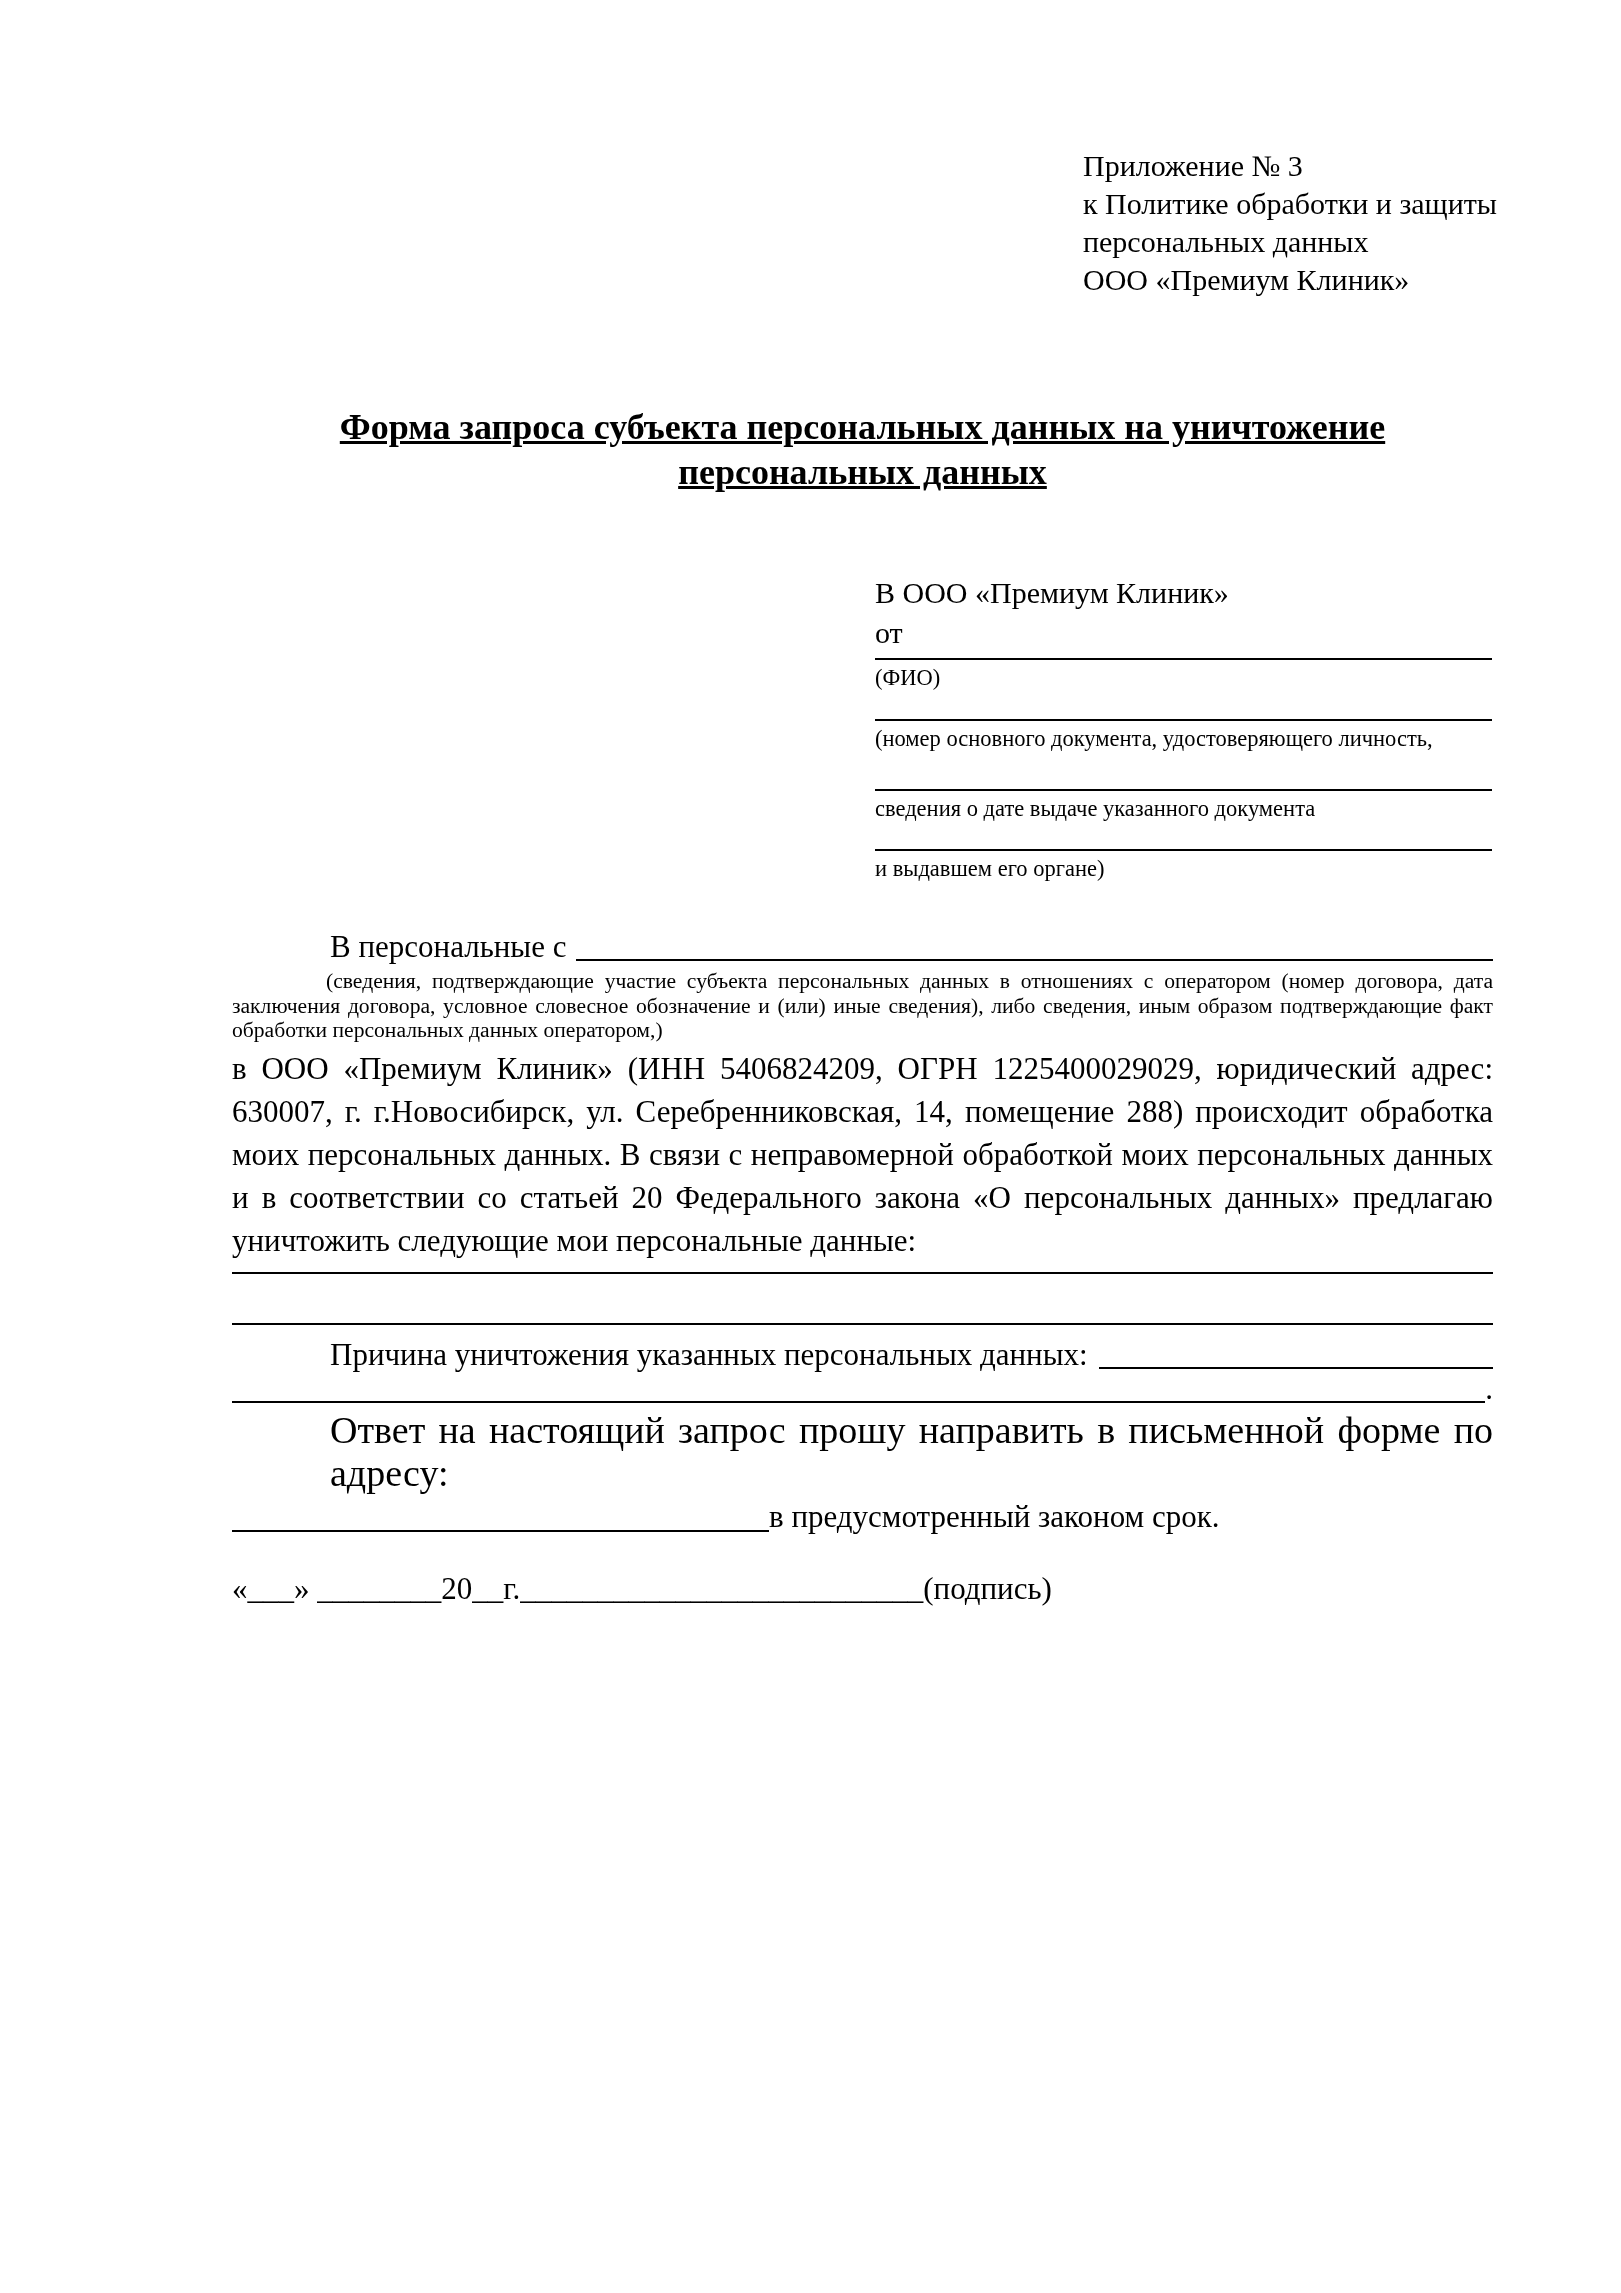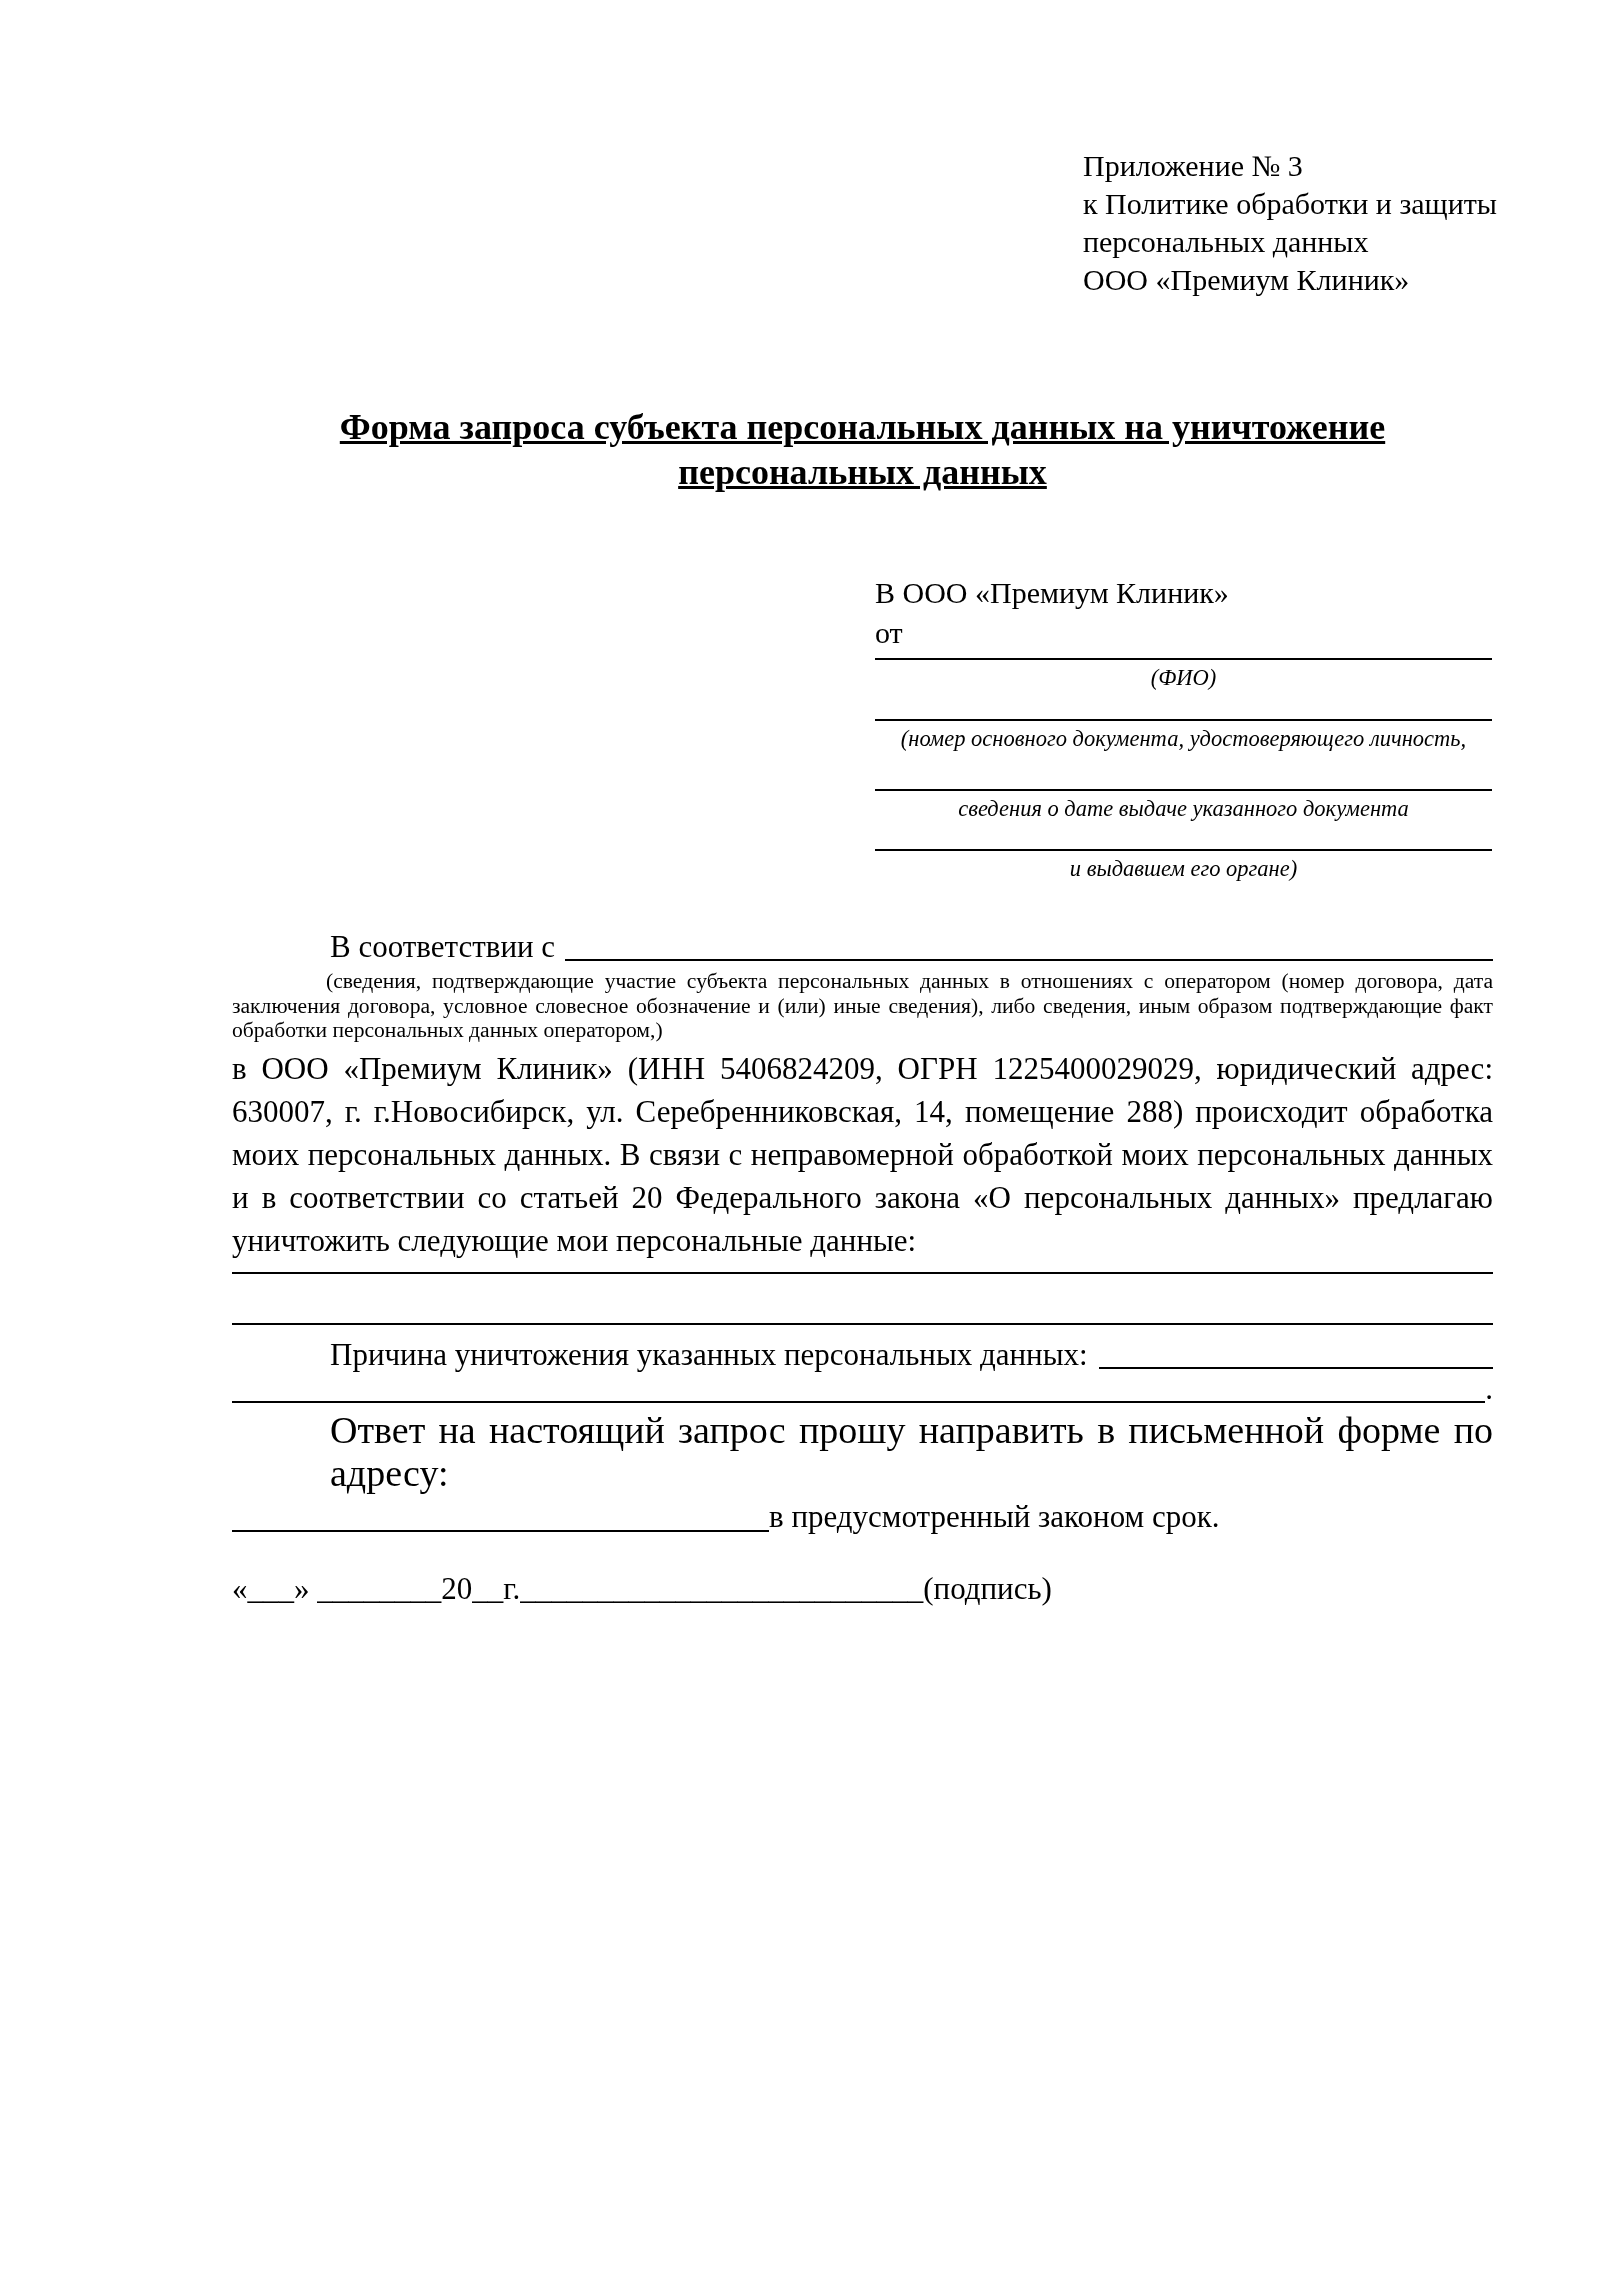--- a/index.html
+++ b/index.html
@@ -43,23 +43,21 @@
     border-bottom: 2.9px solid #000;
   }
   .addr-line.first { margin-top: 4.9px; }
   .addr-line.g1 { margin-top: 27.4px; }
   .addr-line.g2 { margin-top: 36px; }
   .addr-line.g3 { margin-top: 26.5px; }
   .addr-caption {
     font-size: 22.5px;
     line-height: 29px;
     padding-top: 2.9px;
-    text-align: center;
     white-space: nowrap;
-    font-style: italic;
   }
   
   .accordance-row {
     display: flex;
     margin-top: 43px;
     padding-left: 98px;
     font-size: 31px;
     line-height: 41px;
   }
   .accordance-row .lead { white-space: nowrap; padding-right: 9.8px; }
@@ -167,21 +165,21 @@
     <div class="addr-caption">(номер основного документа, удостоверяющего личность,</div>
 
     <div class="addr-line g2"></div>
     <div class="addr-caption">сведения о дате выдаче указанного документа</div>
 
     <div class="addr-line g3"></div>
     <div class="addr-caption">и выдавшем его органе)</div>
   </div>
 
   <div class="accordance-row">
-    <span class="lead">В соответствии с</span>
+    <span class="lead">В персональные с</span>
     <span class="fill"></span>
   </div>
 
   <div class="small-note">(сведения, подтверждающие участие субъекта персональных данных в отношениях с оператором (номер договора, дата заключения договора, условное словесное обозначение и (или) иные сведения), либо сведения, иным образом подтверждающие факт обработки персональных данных оператором,)</div>
 
   <div class="body-par">в ООО «Премиум Клиник» (ИНН 5406824209, ОГРН 1225400029029, юридический адрес: 630007, г. г.Новосибирск, ул. Серебренниковская, 14, помещение 288) происходит обработка моих персональных данных. В связи с неправомерной обработкой моих персональных данных и в соответствии со статьей 20 Федерального закона «О персональных данных» предлагаю уничтожить следующие мои персональные данные:</div>
 
   <div class="blank-line bl1"></div>
   <div class="blank-line bl2"></div>
 

